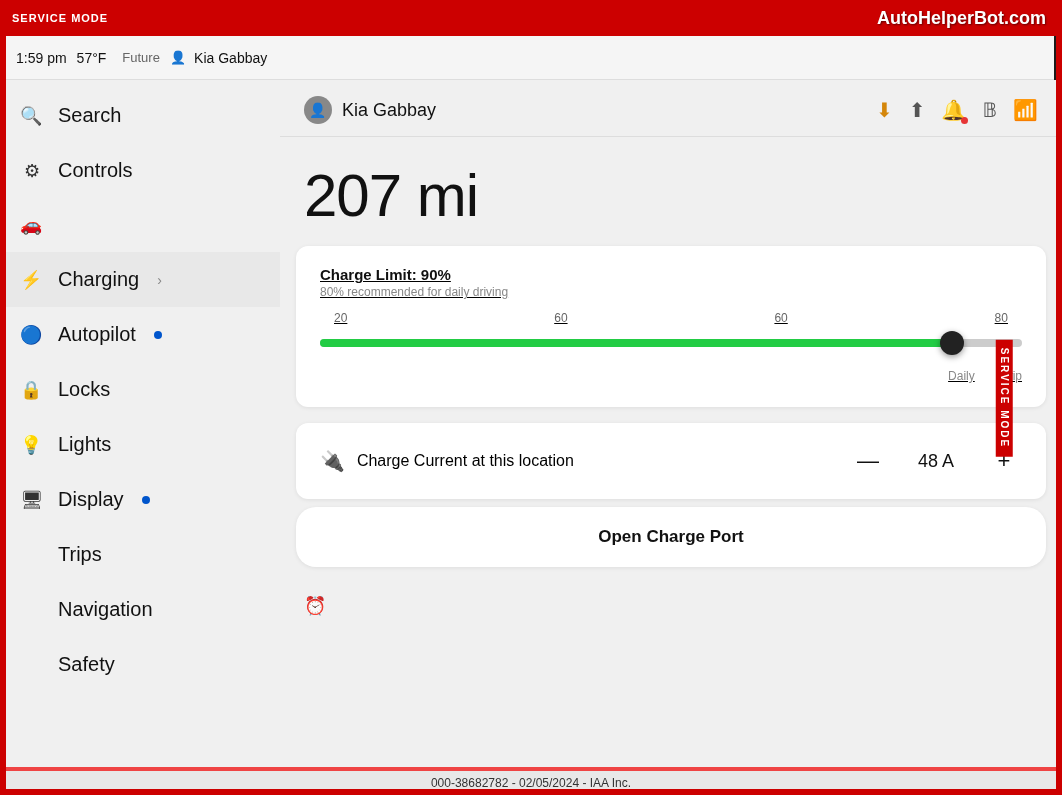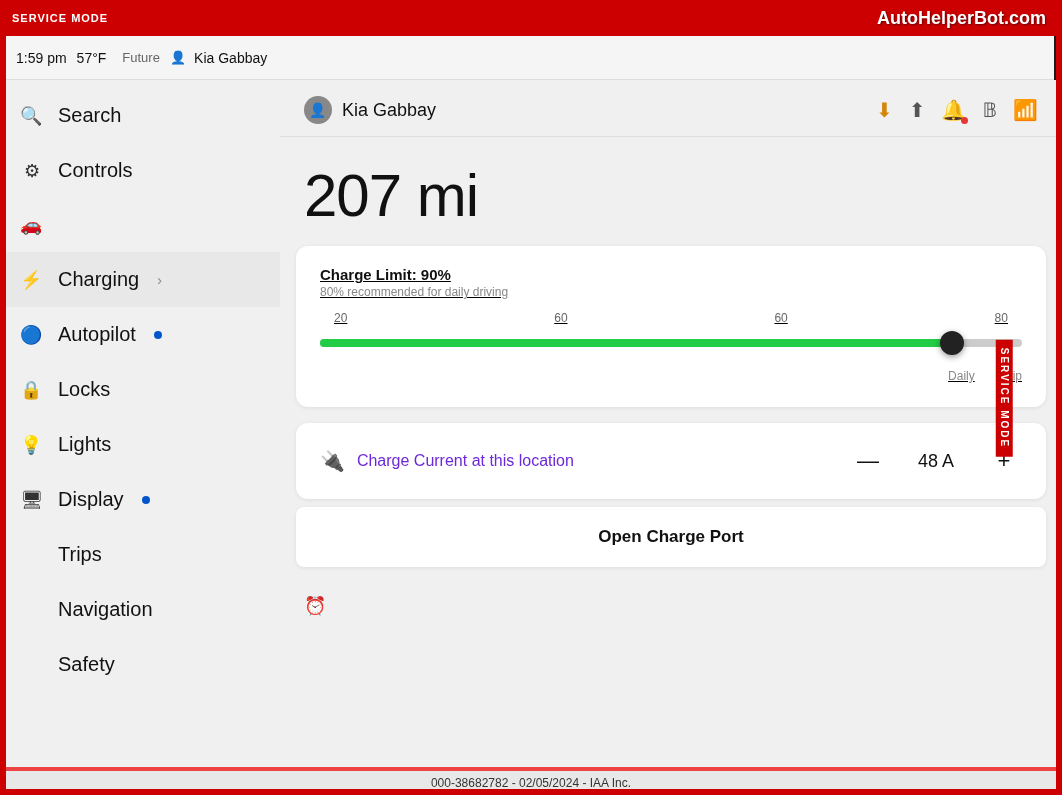--- a/index.html
+++ b/index.html
@@ -312,21 +312,21 @@
 
     .charge-current-left {
       display: flex;
       align-items: center;
       gap: 12px;
     }
 
     .charge-current-label {
       font-size: 16px;
       font-weight: 500;
-      color: #6d28d9;
+      color: #000000;
     }
 
     .charge-current-controls {
       display: flex;
       align-items: center;
       gap: 20px;
     }
 
     .current-btn {
       width: 36px;
@@ -346,21 +346,21 @@
       font-weight: 500;
       color: #111;
       min-width: 60px;
       text-align: center;
     }
 
     
     .open-port-btn {
       margin: 8px 16px;
       background: white;
-      border-radius: 8px;
+      border-radius: 20px;
       padding: 20px 24px;
       text-align: center;
       font-size: 17px;
       font-weight: 600;
       color: #111;
       cursor: pointer;
       box-shadow: 0 1px 4px rgba(0,0,0,0.08);
     }
 
     

